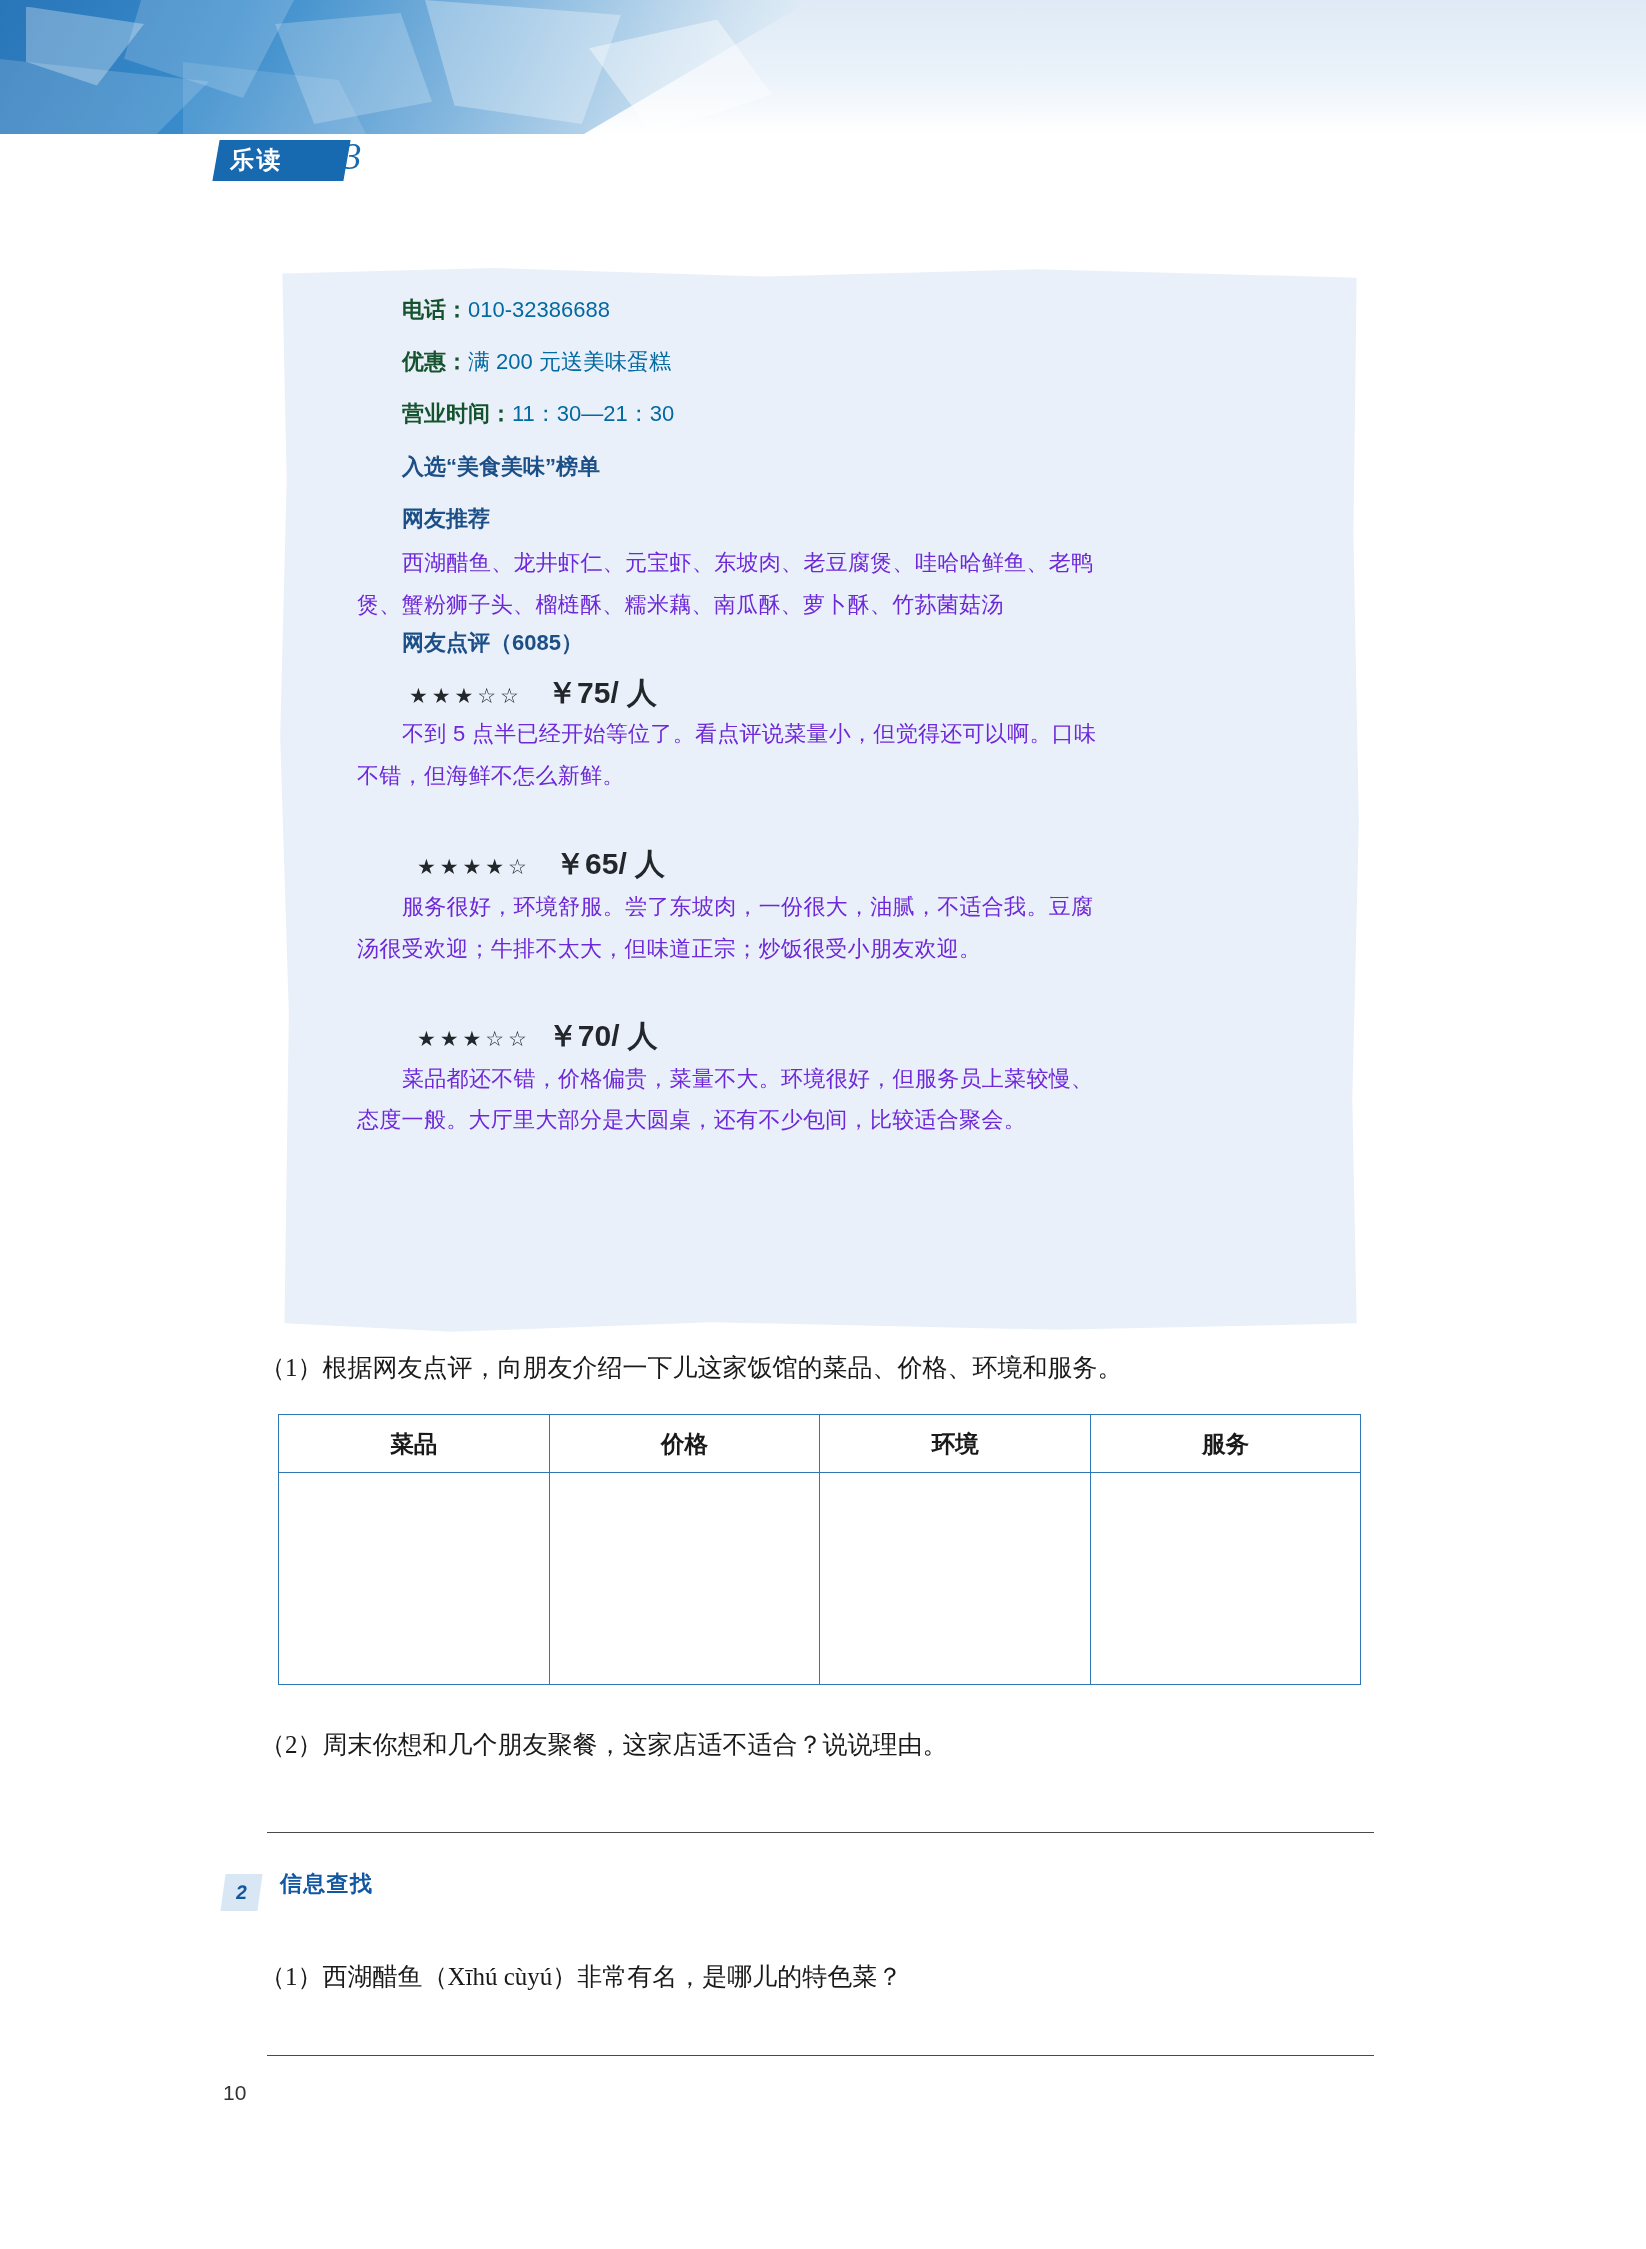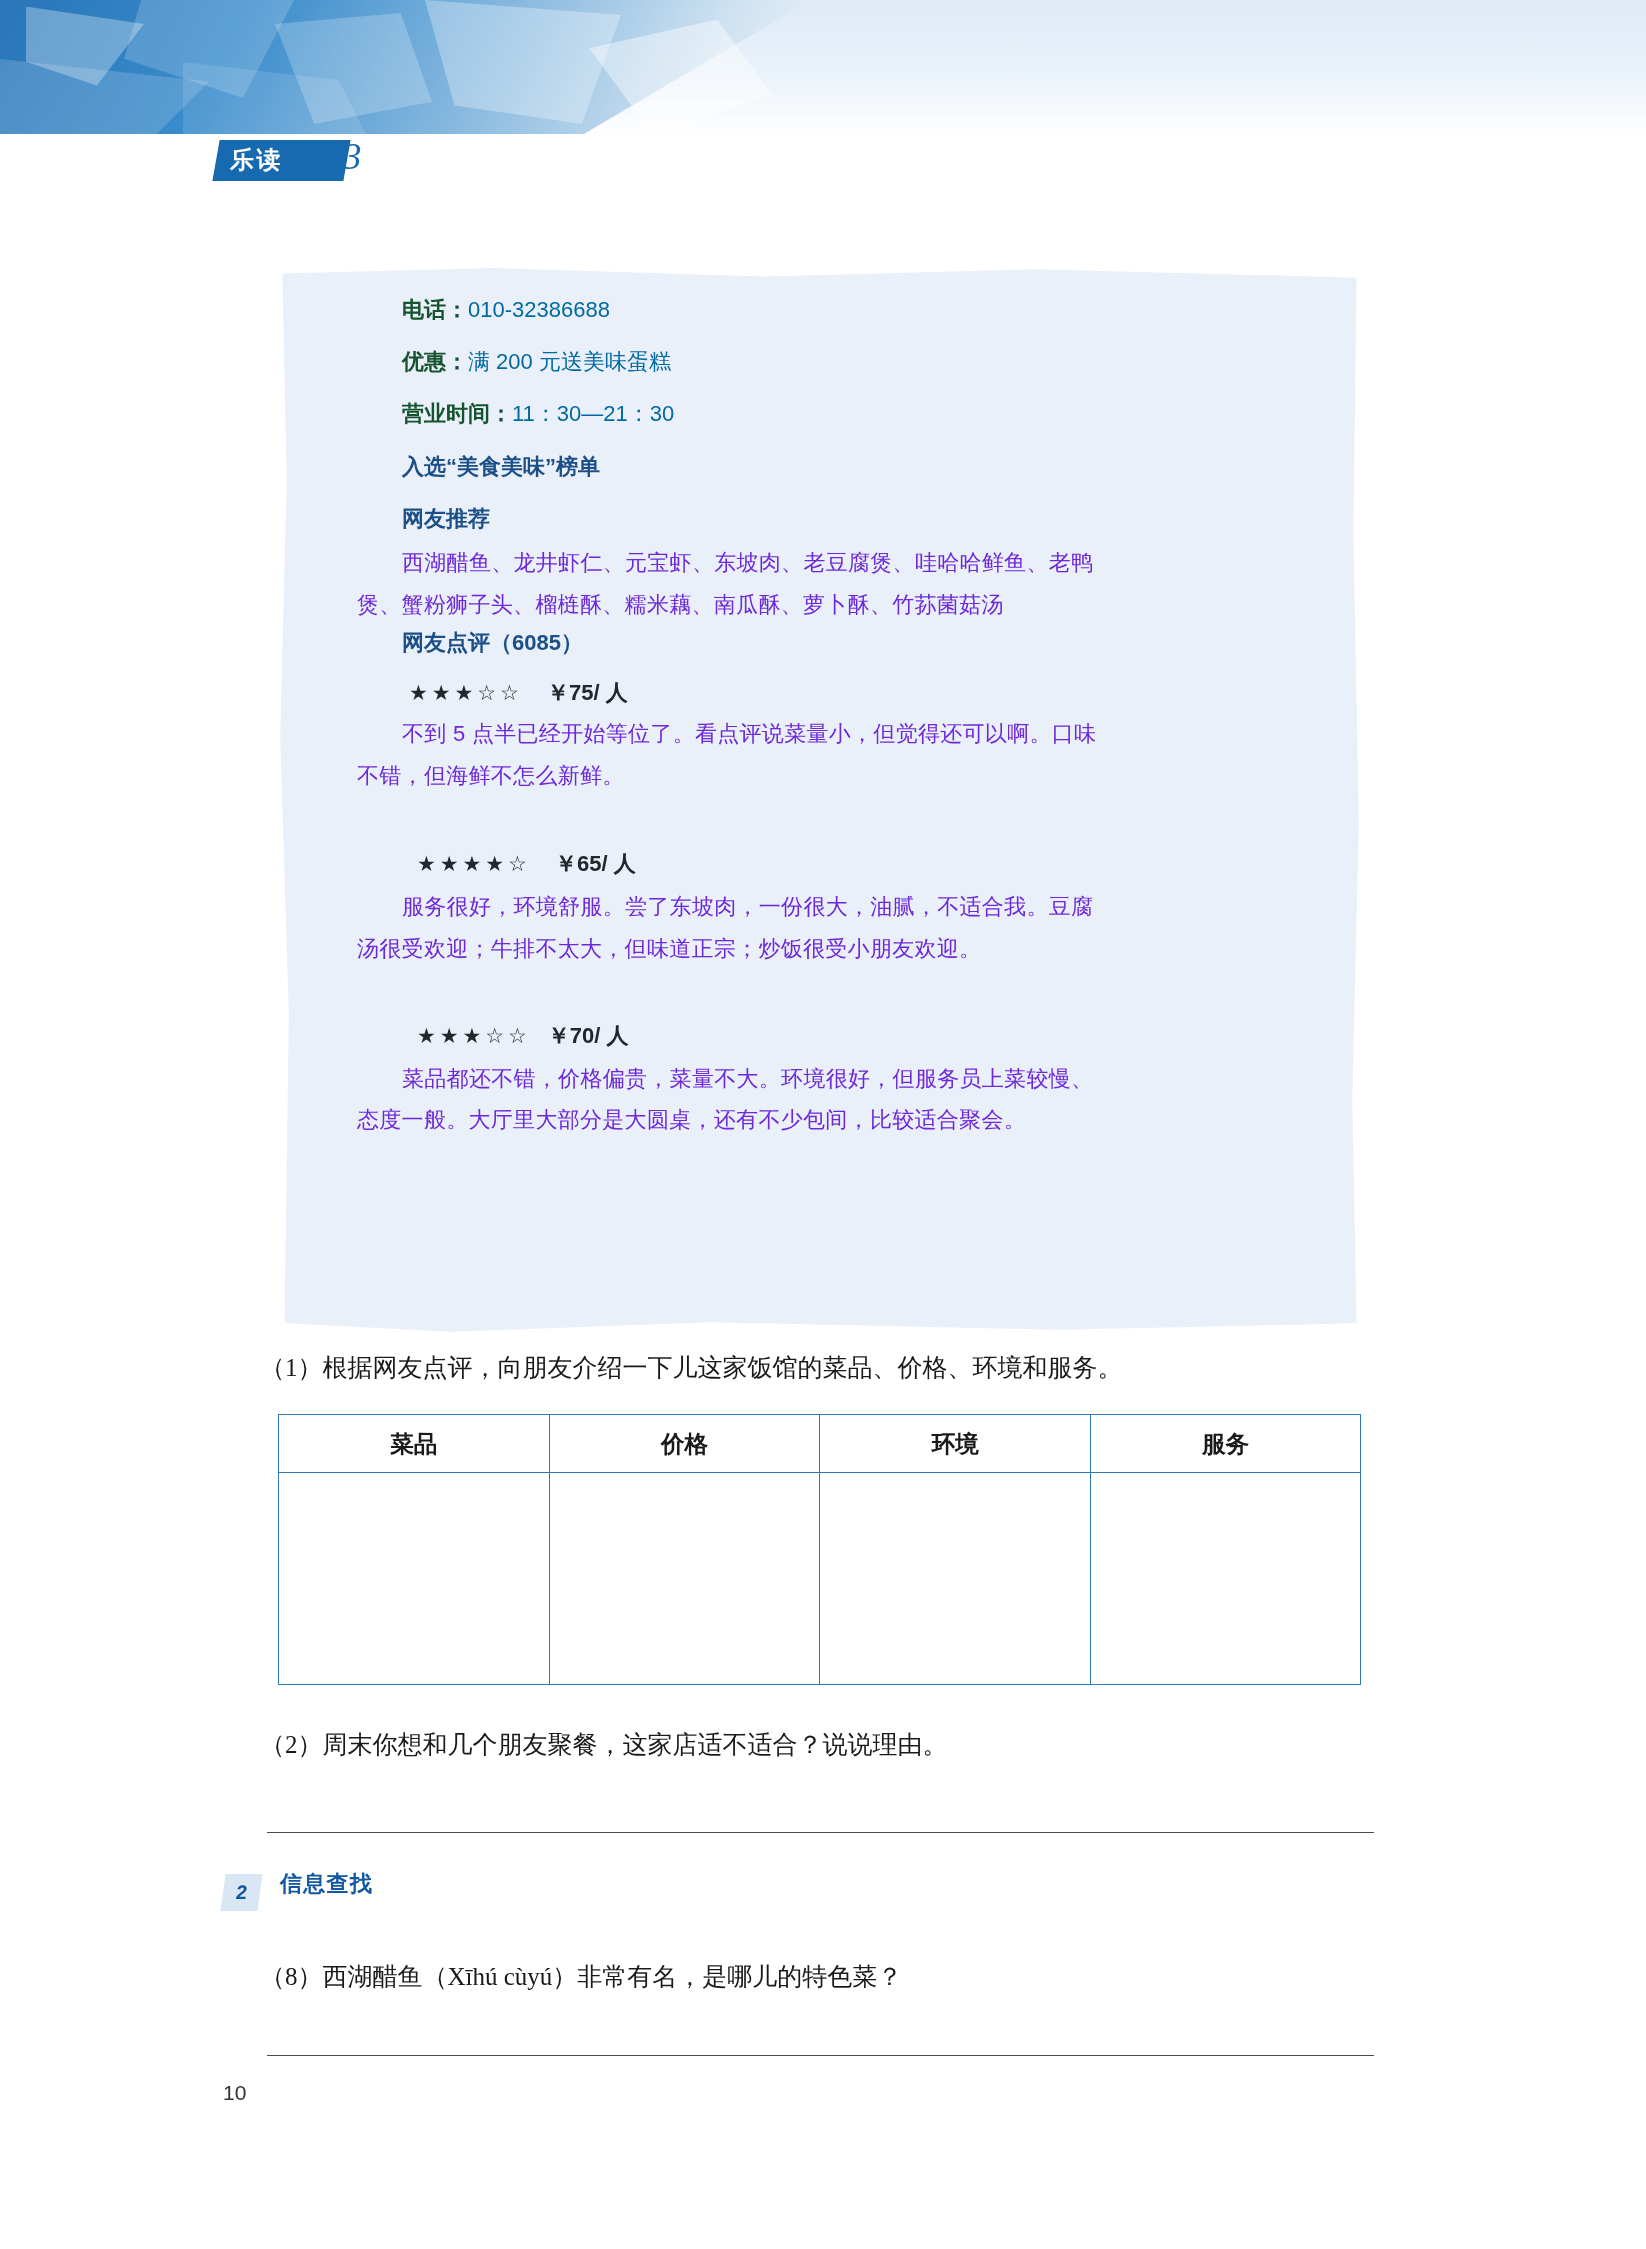--- a/index.html
+++ b/index.html
@@ -130,21 +130,21 @@
     letter-spacing: 0.3px;
   }
   .stars {
     color: #23272b;
     font-size: 21px;
     letter-spacing: 3.9px;
   }
   .price {
     font-weight: bold;
     color: #23272b;
-    font-size: 22px;
+    font-size: 30px;
     text-align: center;
   }
 
   
   .qline {
     position: absolute;
     font-family: "Liberation Serif", serif;
     font-size: 25px;
     color: #1a1a1a;
     white-space: nowrap;
@@ -300,18 +300,18 @@
   </tbody>
 </table>
 
 <div class="qline" style="left:260px; top:1728px;">（2）周末你想和几个朋友聚餐，这家店适不适合？说说理由。</div>
 
 <div class="rule" style="top:1832px;"></div>
 
 <div class="sec-num">2</div>
 <div class="sec-title">信息查找</div>
 
-<div class="qline" style="left:260px; top:1960px;">（8）西湖醋鱼（Xīhú cùyú）非常有名，是哪儿的特色菜？</div>
+<div class="qline" style="left:260px; top:1960px;">（1）西湖醋鱼（Xīhú cùyú）非常有名，是哪儿的特色菜？</div>
 
 <div class="rule" style="top:2055px;"></div>
 
 <div class="page-num">10</div>
 
 
 </body></html>

